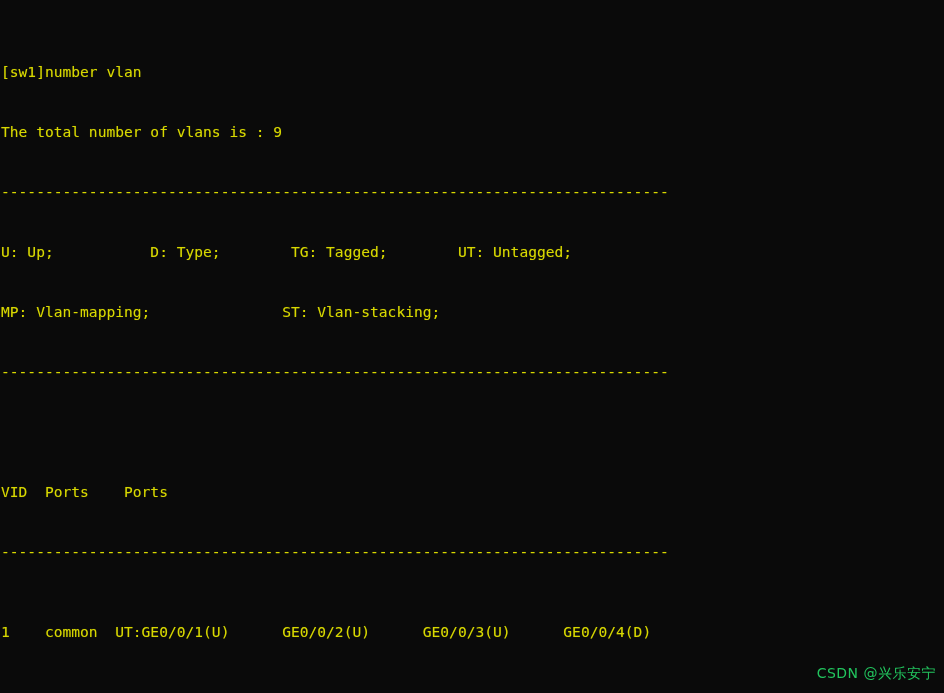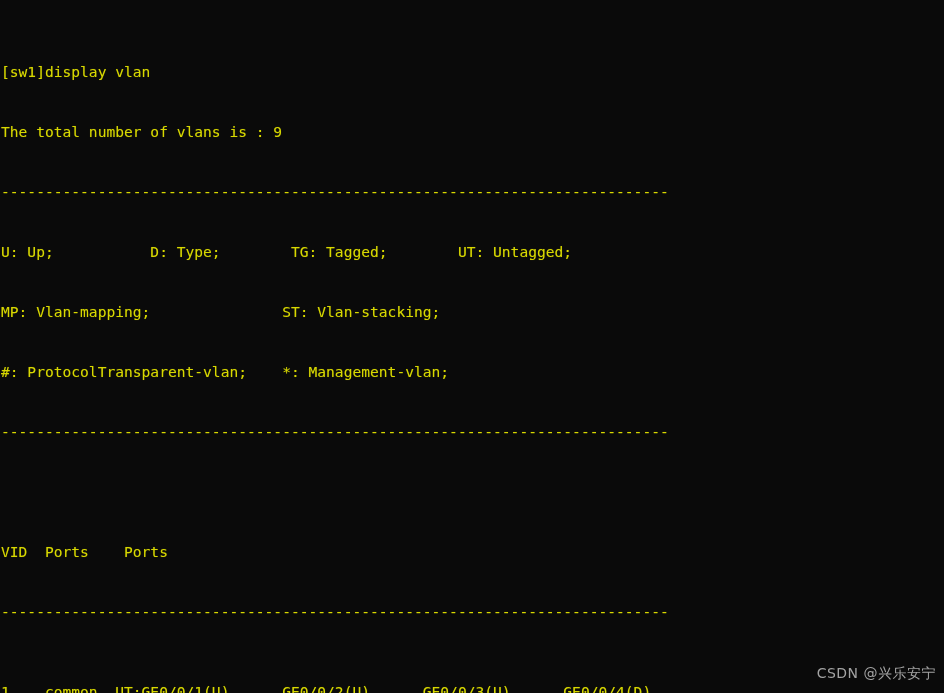--- a/index.html
+++ b/index.html
@@ -37,38 +37,37 @@
     height: 20px;
     white-space: pre;
     font-family: inherit;
   }
   #watermark {
     position: absolute;
     right: 8px;
     bottom: 10px;
     font-family: "DejaVu Sans", "Liberation Sans", sans-serif;
     font-size: 14px;
-    color: #a3a3a3;
+    color: #22c55e;
     letter-spacing: 0.5px;
     white-space: pre;
   }
 </style>
 </head>
 <body>
 
 <div id="terminal">
 
   <div id="screen">
 
-    <span class="row">[sw1]display vlan</span>
+    <span class="row">[sw1]number vlan</span>
     <span class="row">The total number of vlans is : 9</span>
     <span class="row">----------------------------------------------------------------------------</span>
     <span class="row">U: Up;           D: Type;        TG: Tagged;        UT: Untagged;</span>
     <span class="row">MP: Vlan-mapping;               ST: Vlan-stacking;</span>
-    <span class="row">#: ProtocolTransparent-vlan;    *: Management-vlan;</span>
     <span class="row">----------------------------------------------------------------------------</span>
     <span class="row"> </span>
     <span class="row">VID  Ports    Ports</span>
     <span class="row">----------------------------------------------------------------------------</span>
 
     <span class="row">1    common  UT:GE0/0/1(U)      GE0/0/2(U)      GE0/0/3(U)      GE0/0/4(D)</span>
     
     
     
     

